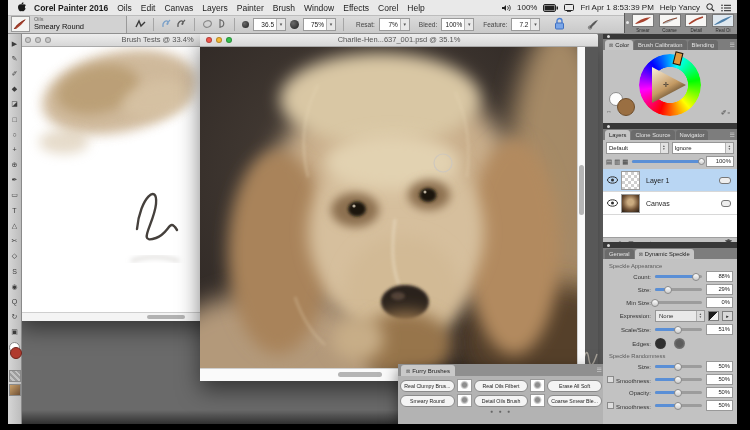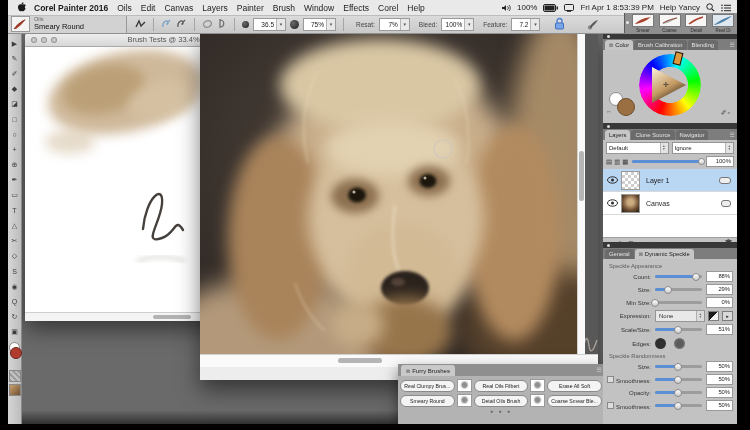--- a/index.html
+++ b/index.html
@@ -48,21 +48,21 @@
   .tool-extra{width:10px;height:10px;margin-top:2px;border:1px solid #8a8a8a;background:
     repeating-linear-gradient(45deg,#9d9d9d 0 2px,#c2c2c2 2px 4px);}
   
   .window{position:absolute;background:#ededed;border-radius:4px 4px 0 0;box-shadow:0 10px 22px rgba(0,0,0,.5);}
   .titlebar{height:13px;background:linear-gradient(#efefef,#d7d7d7);border-bottom:1px solid #a9a9a9;border-radius:4px 4px 0 0;
     position:relative;display:flex;align-items:center;justify-content:center;font-size:7.5px;color:#555;}
   .traffic{position:absolute;left:6px;top:3.5px;display:flex;gap:4px;}
   .tl{width:6px;height:6px;border-radius:50%;border:0.5px solid rgba(0,0,0,.25);box-sizing:border-box;}
   .tl.inactive{background:#c9c9c9;}
   .tl.r{background:#f2564d;} .tl.y{background:#f5b935;} .tl.g{background:#36c24e;}
-  #win-brushtests{left:17px;top:33px;width:277px;height:286px;z-index:5;}
+  #win-brushtests{left:11px;top:33px;width:277px;height:286px;z-index:5;}
   .bt-canvas{position:relative;width:277px;height:265px;background:#fff;overflow:hidden;}
   .bt-hscroll{position:relative;width:277px;height:8px;background:#f4f4f4;border-top:1px solid #cfcfcf;}
   .bt-hthumb{position:absolute;left:128px;top:1.5px;width:38px;height:4.5px;border-radius:3px;background:#b2b2b2;}
   #win-main{left:192px;top:33px;width:398px;height:347px;z-index:10;}
   .main-content{position:relative;width:398px;height:334px;background:#4c4c4c;overflow:hidden;display:flex;}
   .dogwrap{position:relative;width:377px;height:321px;background:#332c27;}
   .vscroll{position:absolute;left:377px;top:0;width:8px;height:321px;background:#fafafa;border-left:1px solid #d0d0d0;}
   .vthumb{position:absolute;left:1px;top:118px;width:5px;height:50px;border-radius:3px;background:#b5b5b5;}
   .rmargin{position:absolute;left:385px;top:0;width:13px;height:321px;background:#585858;overflow:hidden;}
   .hscroll{position:absolute;left:0;top:321px;width:398px;height:13px;background:#fafafa;border-top:1px solid #d0d0d0;}
@@ -399,20 +399,28 @@
         <path d="M118,182 C121,150 139,136 137,157 C135,177 117,198 137,191 C151,186 150,170 158,183" stroke="#45403c" stroke-width="2.4" fill="none" stroke-linecap="round"></path>
         <path d="M112,214 q24,-8 48,0" stroke="#c9c6c2" stroke-width="2" fill="none" filter="url(#fb3)"></path>
       </svg>
     </div>
     <div class="bt-hscroll">
       <span class="bt-hthumb"></span>
     </div>
   </div>
 
   <div class="window" id="win-main">
+    <div class="titlebar">
+      <span class="traffic">
+        <span class="tl r"></span>
+        <span class="tl y"></span>
+        <span class="tl g"></span>
+      </span>
+      <span>Charlie-Hen...637_001.psd @ 35.1%</span>
+    </div>
     <div class="main-content">
       <div class="dogwrap">
         <svg width="377" height="321" viewBox="0 0 377 321">
           <defs>
             <radialGradient id="dogbg" cx="45%" cy="38%" r="80%">
               <stop offset="0" stop-color="#4e443b"></stop>
                 <stop offset="1" stop-color="#282220"></stop>
             </radialGradient>
             <filter id="b12" x="-60%" y="-60%" width="220%" height="220%">
                 <feGaussianBlur stdDeviation="12"></feGaussianBlur>

